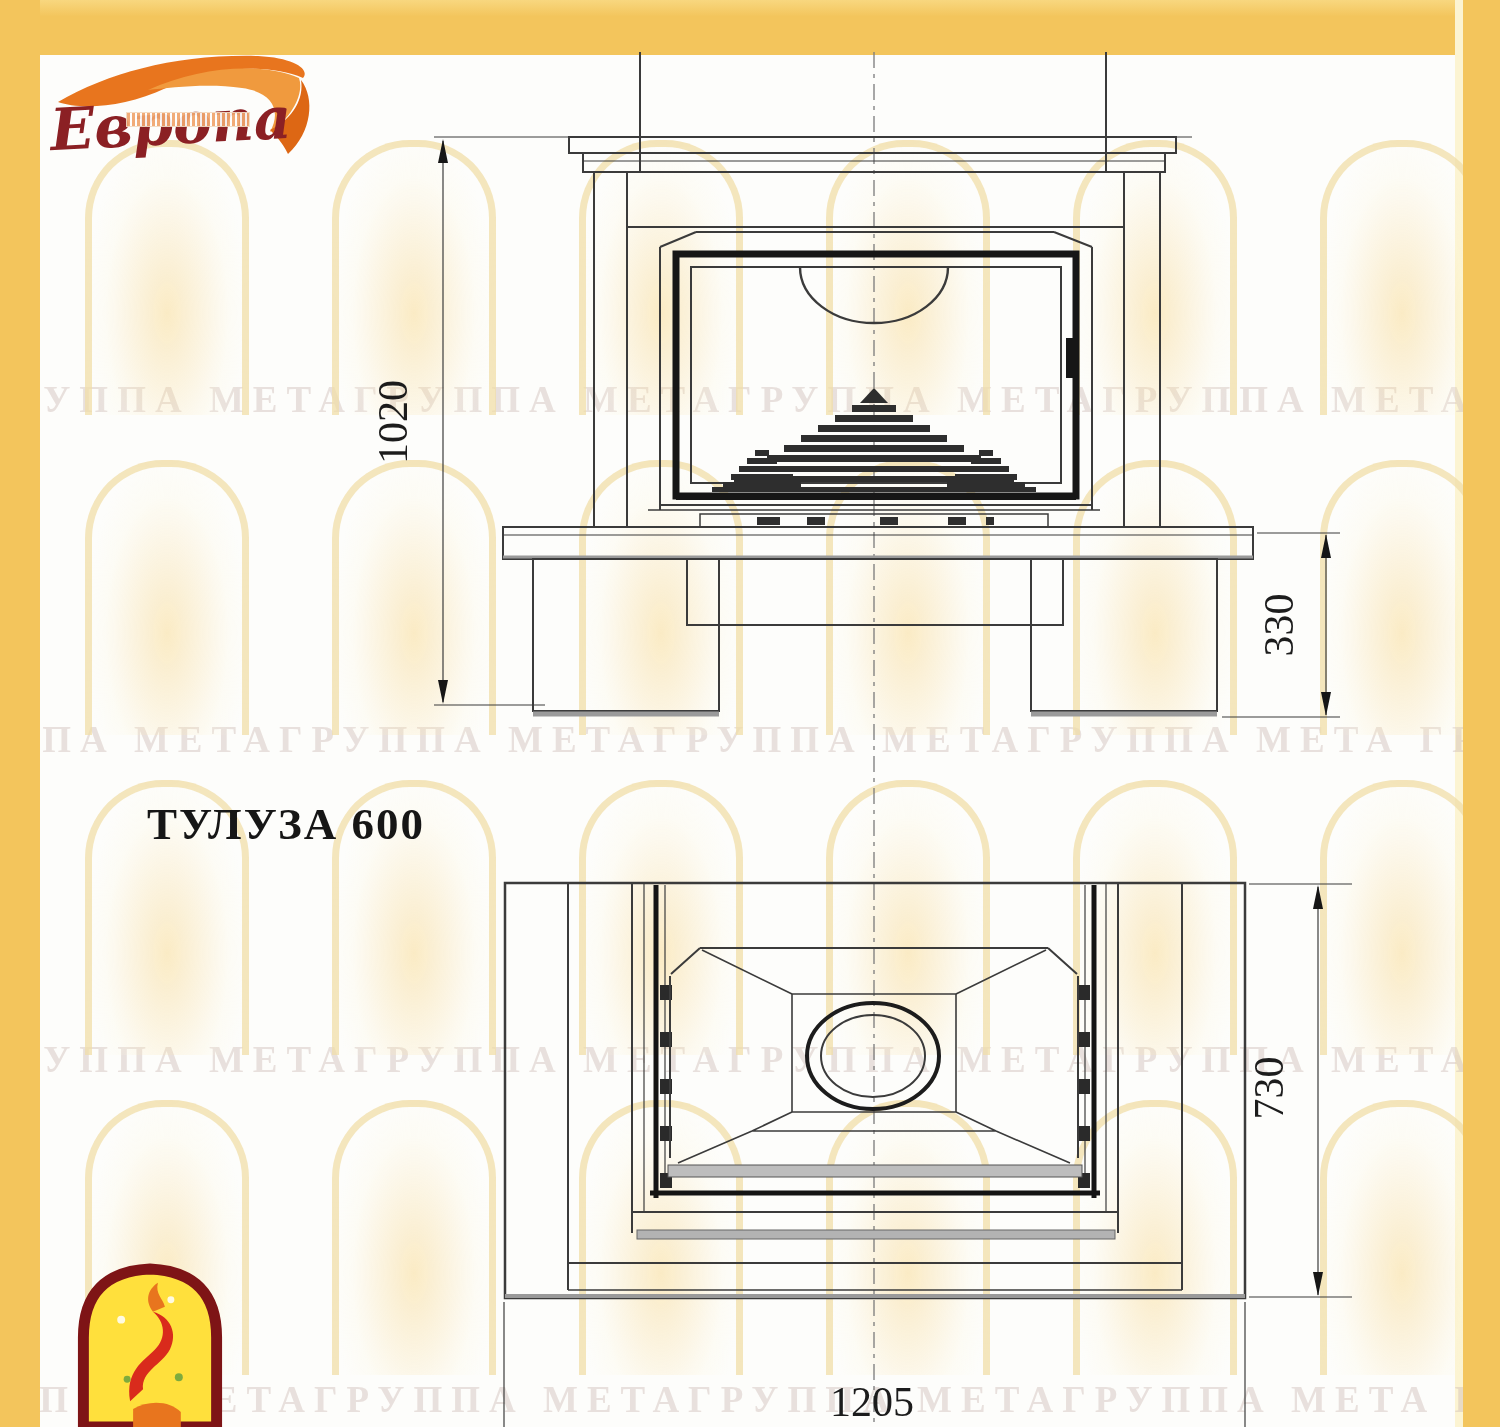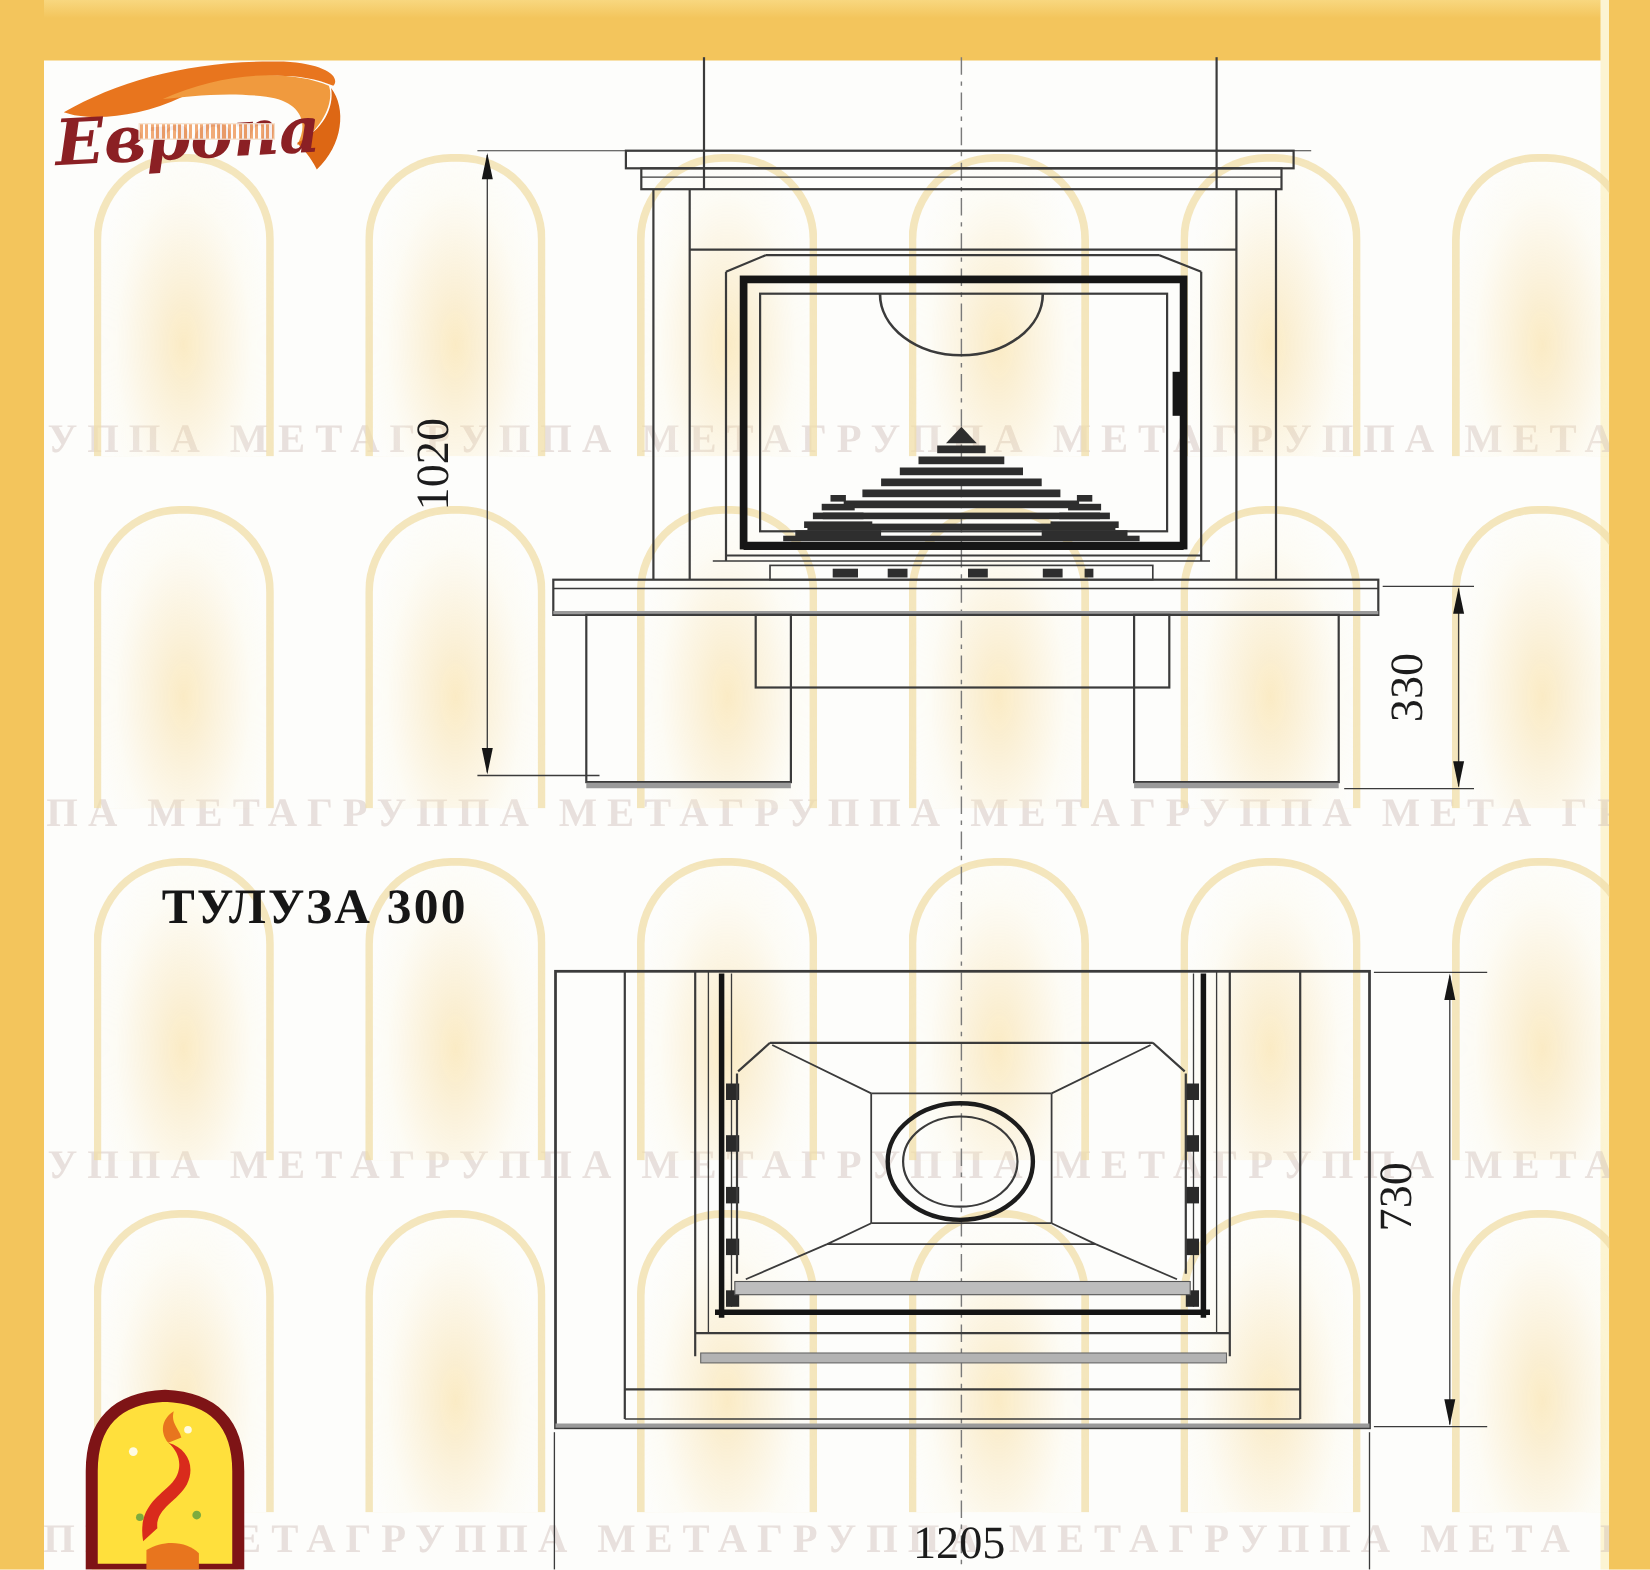--- a/index.html
+++ b/index.html
@@ -233,21 +233,21 @@
     <path d="M10,52 C62,22 130,4 210,6 C248,8 262,20 255,28 C218,12 160,18 118,38 C76,58 32,60 10,52 Z" fill="#E8751E"></path>
     <path d="M100,40 C152,16 214,12 251,28 C256,42 246,66 222,82 C234,60 224,42 194,38 C158,33 122,38 100,40 Z" fill="#F09A3E"></path>
     <path d="M222,80 C246,68 256,48 253,30 C267,48 264,82 240,104 C234,92 228,86 222,80 Z" fill="#DD6714"></path>
   </svg>
   <div class="brand">Европа</div>
   <div class="logo-band">
       <div class="micro"></div>
     </div>
 </div>
 
-<div id="model-title">ТУЛУЗА 300</div>
+<div id="model-title">ТУЛУЗА 600</div>
 
 <div id="emblem">
   <svg width="150" height="167" viewBox="0 0 150 168">
     <path d="M8,168 V78 Q8,12 75,9 Q142,12 142,78 V168 Z" fill="#FFE03C" stroke="#7E1416" stroke-width="11"></path>
     <path d="M55,142 C50,112 68,102 80,90 C92,78 90,62 78,52 C96,57 103,74 95,90 C87,105 66,112 68,130 Z" fill="#D92B1C"></path>
     <path d="M78,52 C70,42 72,30 83,23 C80,34 88,39 90,47 Z" fill="#E8751E"></path>
     <path d="M58,150 C74,140 96,142 106,153 L106,168 L58,168 Z" fill="#E8751E"></path>
     <circle cx="46" cy="60" r="4" fill="#FFFFFF" opacity=".85"></circle>
     <circle cx="104" cy="118" r="4" fill="#5E9E3E" opacity=".8"></circle>
     <circle cx="52" cy="120" r="3.5" fill="#5E9E3E" opacity=".8"></circle>

